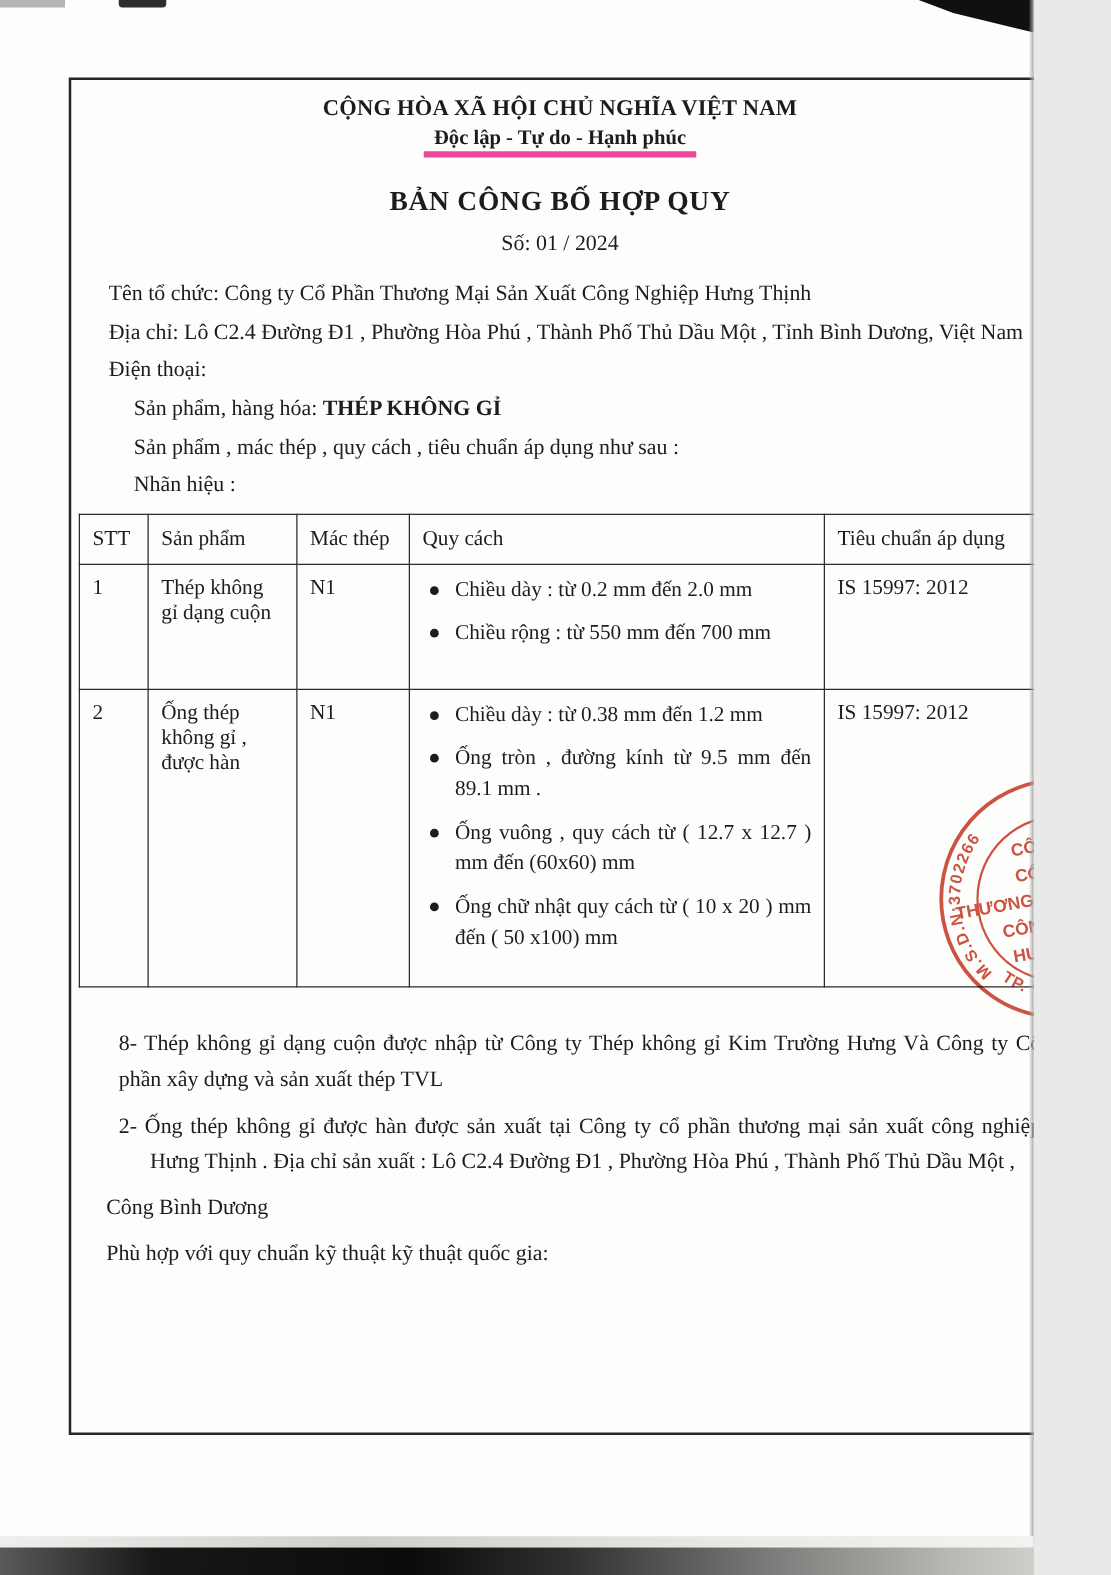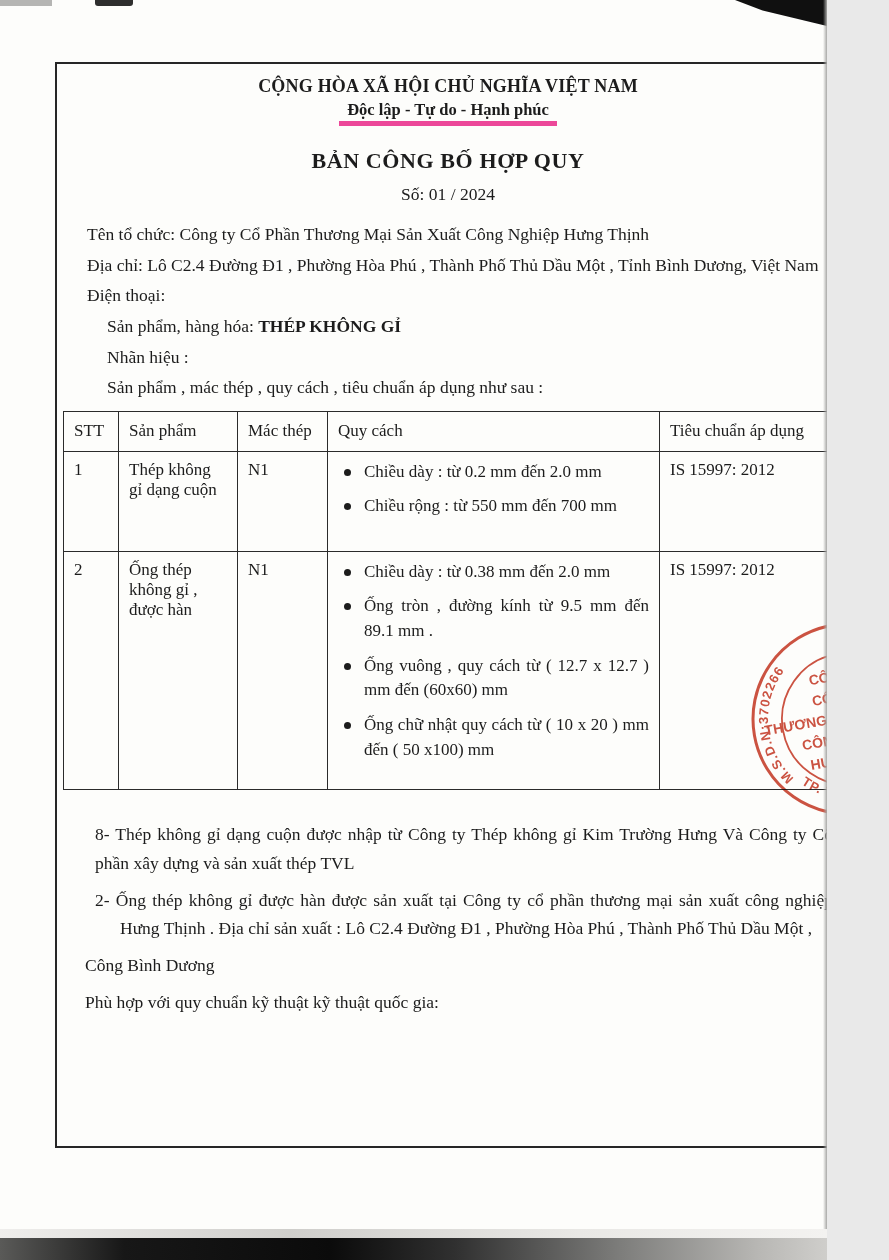--- a/index.html
+++ b/index.html
@@ -93,22 +93,22 @@
     </div>
 
     <h1 class="title">BẢN CÔNG BỐ HỢP QUY</h1>
     <div class="doc-number">Số: 01 / 2024</div>
 
     <div class="body-block">
       <p>Tên tổ chức: Công ty Cổ Phần Thương Mại Sản Xuất Công Nghiệp Hưng Thịnh</p>
       <p>Địa chỉ: Lô C2.4 Đường Đ1 , Phường Hòa Phú , Thành Phố Thủ Dầu Một , Tỉnh Bình Dương, Việt Nam</p>
       <p>Điện thoại:</p>
       <p class="indent"><span>Sản phẩm, hàng hóa: </span><strong>THÉP KHÔNG GỈ</strong></p>
+      <p class="indent">Sản phẩm , mác thép , quy cách , tiêu chuẩn áp dụng như sau :</p>
       <p class="indent">Nhãn hiệu :</p>
-      <p class="indent">Sản phẩm , mác thép , quy cách , tiêu chuẩn áp dụng như sau :</p>
     </div>
 
     <table class="conf">
       <colgroup>
         <col style="width:55px">
           <col style="width:119px">
           <col style="width:90px">
           <col style="width:332px">
           <col style="width:180px">
       </colgroup>
@@ -133,21 +133,21 @@
             </ul>
           </td>
           <td>IS 15997: 2012</td>
         </tr>
         <tr class="row2">
           <td class="c-stt">2</td>
           <td class="c-sp">Ống thép không gỉ , được hàn</td>
           <td class="c-mac">N1</td>
           <td>
             <ul class="spec">
-              <li><span>Chiều dày : từ 0.38 mm đến 2.0 mm</span></li>
+              <li><span>Chiều dày : từ 0.38 mm đến 1.2 mm</span></li>
               <li><span>Ống tròn , đường kính từ 9.5 mm đến 89.1 mm .</span></li>
               <li><span>Ống vuông , quy cách từ ( 12.7 x 12.7 ) mm đến (60x60) mm</span></li>
               <li><span>Ống chữ nhật quy cách từ ( 10 x 20 ) mm đến ( 50 x100) mm</span></li>
             </ul>
           </td>
           <td>IS 15997: 2012</td>
         </tr>
       </tbody>
     </table>
 

